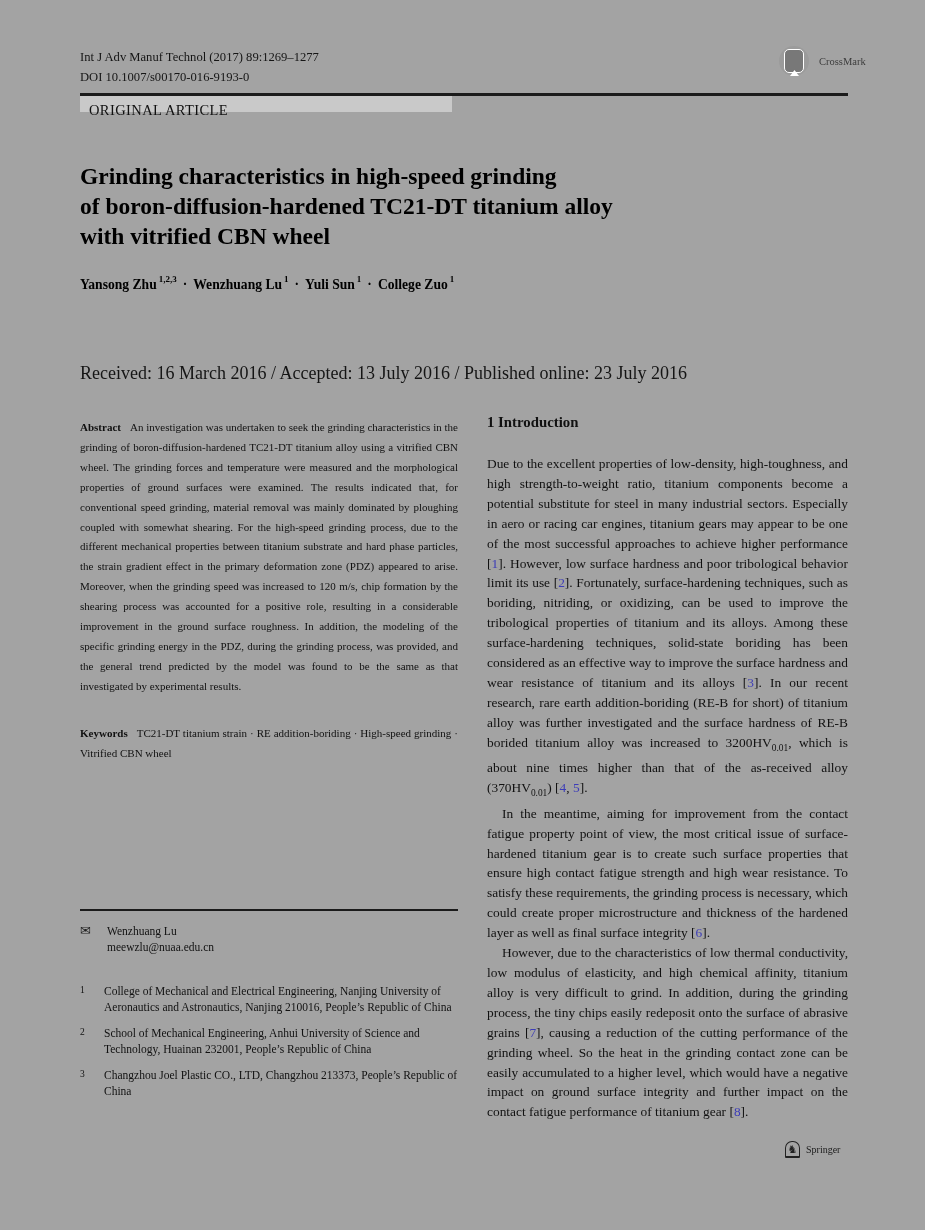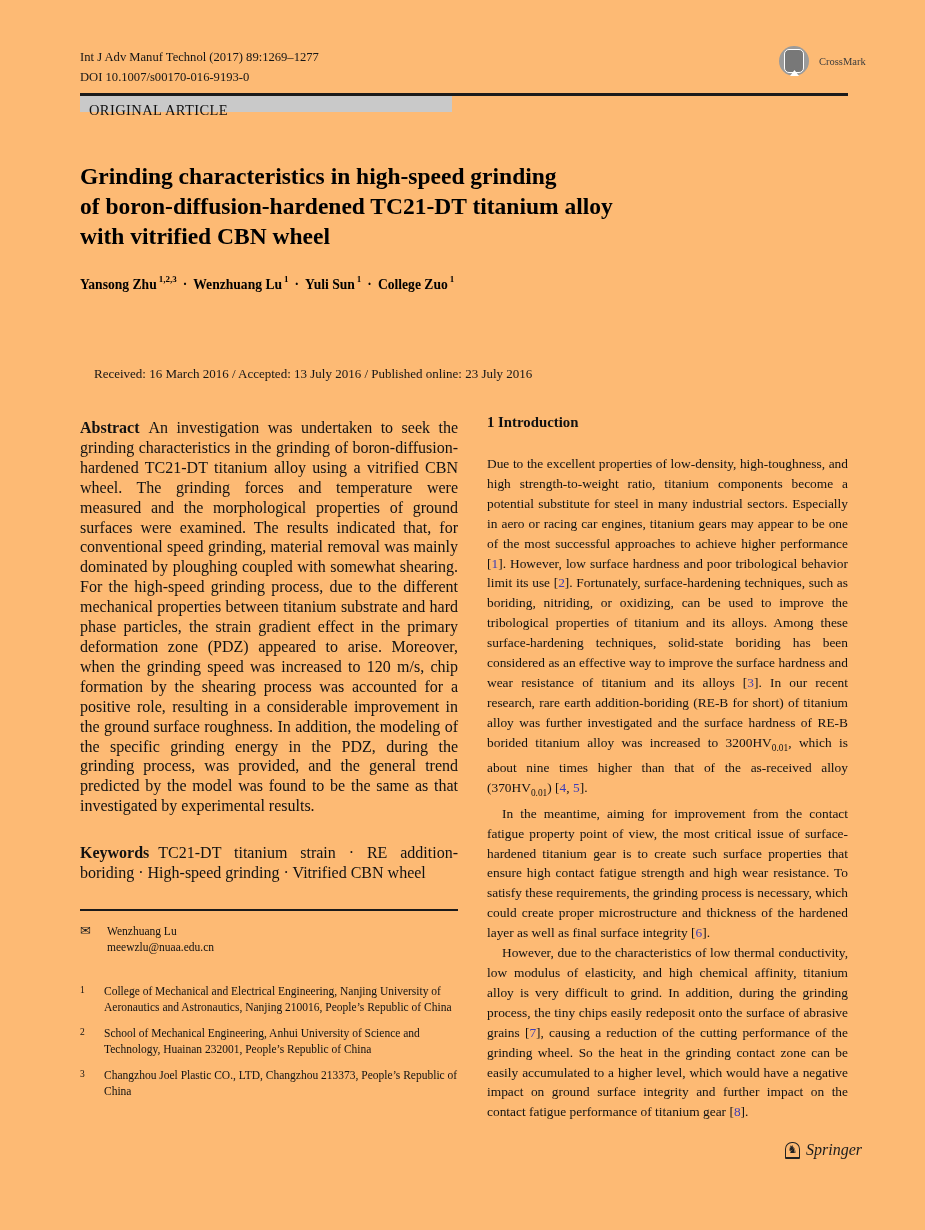--- a/index.html
+++ b/index.html
@@ -1,62 +1,62 @@
 <!DOCTYPE html>
 <html><head>
 <meta charset="utf-8">
 <style>
   html,body{margin:0;padding:0;background:#ffffff;}
   .page{
-    position:relative;width:925px;height:1230px;background:#fdba74;overflow:hidden;
+    position:relative;width:925px;height:1230px;background:#a3a3a3;overflow:hidden;
     font-family:"Liberation Serif","DejaVu Serif",serif;color:#111;
     -webkit-font-smoothing:antialiased;
   }
   
   .jinfo{position:absolute;left:80px;top:47px;font-size:12.6px;line-height:20px;color:#151515;}
   .cm-badge{position:absolute;left:779px;top:46px;display:flex;align-items:center;gap:10px;cursor:pointer;}
   .cm-circle{width:30px;height:30px;border-radius:50%;background:#9b9b9b;position:relative;flex:0 0 auto;}
   .cm-inner{position:absolute;left:5px;top:3px;width:18px;height:22px;border-radius:5px;background:#787878;border:1.5px solid #fff;}
   .cm-notch{position:absolute;left:11px;bottom:0px;width:9px;height:6px;background:#fff;clip-path:polygon(50% 0,0 100%,100% 100%);}
   .cm-label{font-size:10.5px;color:#3d3d3d;}
   .toprule{position:absolute;left:80px;top:93px;width:768px;height:3px;background:#1b1b1b;}
   .typebox{position:absolute;left:80px;top:96px;width:372px;height:16px;background:#c9c9c9;
     font-size:14.5px;letter-spacing:.4px;line-height:28px;padding-left:9px;box-sizing:border-box;color:#101010;}
   
   .title{position:absolute;left:80px;top:161px;width:720px;font-size:23.5px;font-weight:bold;
     line-height:30px;white-space:pre-line;color:#000;}
   .authors{position:absolute;left:80px;top:275px;font-size:13.6px;font-weight:bold;color:#000;}
   .authors sup{font-size:9px;position:relative;top:-1px;margin-left:2px;}
   .authors .sep{margin:0 6px;}
-  .dates{position:absolute;left:94px;top:365px;font-size:13px;line-height:17px;color:#151515;}
+  .dates{position:absolute;left:80px;top:365px;font-size:18px;line-height:17px;color:#151515;}
   
   .leftcol{position:absolute;left:80px;top:418px;width:378px;}
   .rightcol{position:absolute;left:487px;top:414px;width:361px;}
-  .just{margin:0;text-align:justify;font-size:16px;line-height:19.9px;}
+  .just{margin:0;text-align:justify;font-size:11px;line-height:19.9px;}
   .lead{margin-right:9px;}
   .kw{margin-top:27px;}
   .sechead{font-size:14.8px;font-weight:bold;margin:0 0 23px 0;}
   .rightcol p.body{margin:0;text-align:justify;font-size:13.4px;line-height:19.9px;}
   .rightcol p.indent{text-indent:15px;}
   .ref{color:#3c3cb8;}
   sub{font-size:70%;}
   
   .footnotes{position:absolute;left:80px;top:909px;width:378px;border-top:2px solid #1b1b1b;padding-top:12px;box-sizing:border-box;}
   .corr{display:flex;gap:9px;font-size:11.5px;line-height:16px;}
   .mail-icon{font-size:13px;flex:0 0 18px;color:#222;}
   .affs{margin-top:29px;display:flex;flex-direction:column;gap:11px;}
   .aff{display:flex;gap:10px;font-size:11.5px;line-height:15.5px;}
   .affnum{font-size:9.5px;flex:0 0 14px;text-align:left;position:relative;top:-1px;}
   .afftext{flex:1;}
   
   .springer{position:absolute;left:785px;top:1141px;display:flex;align-items:center;gap:6px;}
   .sp-shield{width:15px;height:17px;border:1.3px solid #222;border-bottom-width:2.5px;
     border-radius:7px 7px 1px 1px;display:flex;align-items:center;justify-content:center;
     font-size:11px;line-height:1;color:#222;box-sizing:border-box;}
-  .sp-text{font-size:16px;color:#1c1c1c;font-style:italic;}
+  .sp-text{font-size:10px;color:#1c1c1c;}
 </style>
 </head>
 <body>
 
 <div class="page">
 
   <div class="jinfo">
     <div>Int J Adv Manuf Technol (2017) 89:1269–1277</div>
     <div>DOI 10.1007/s00170-016-9193-0</div>
   </div>

